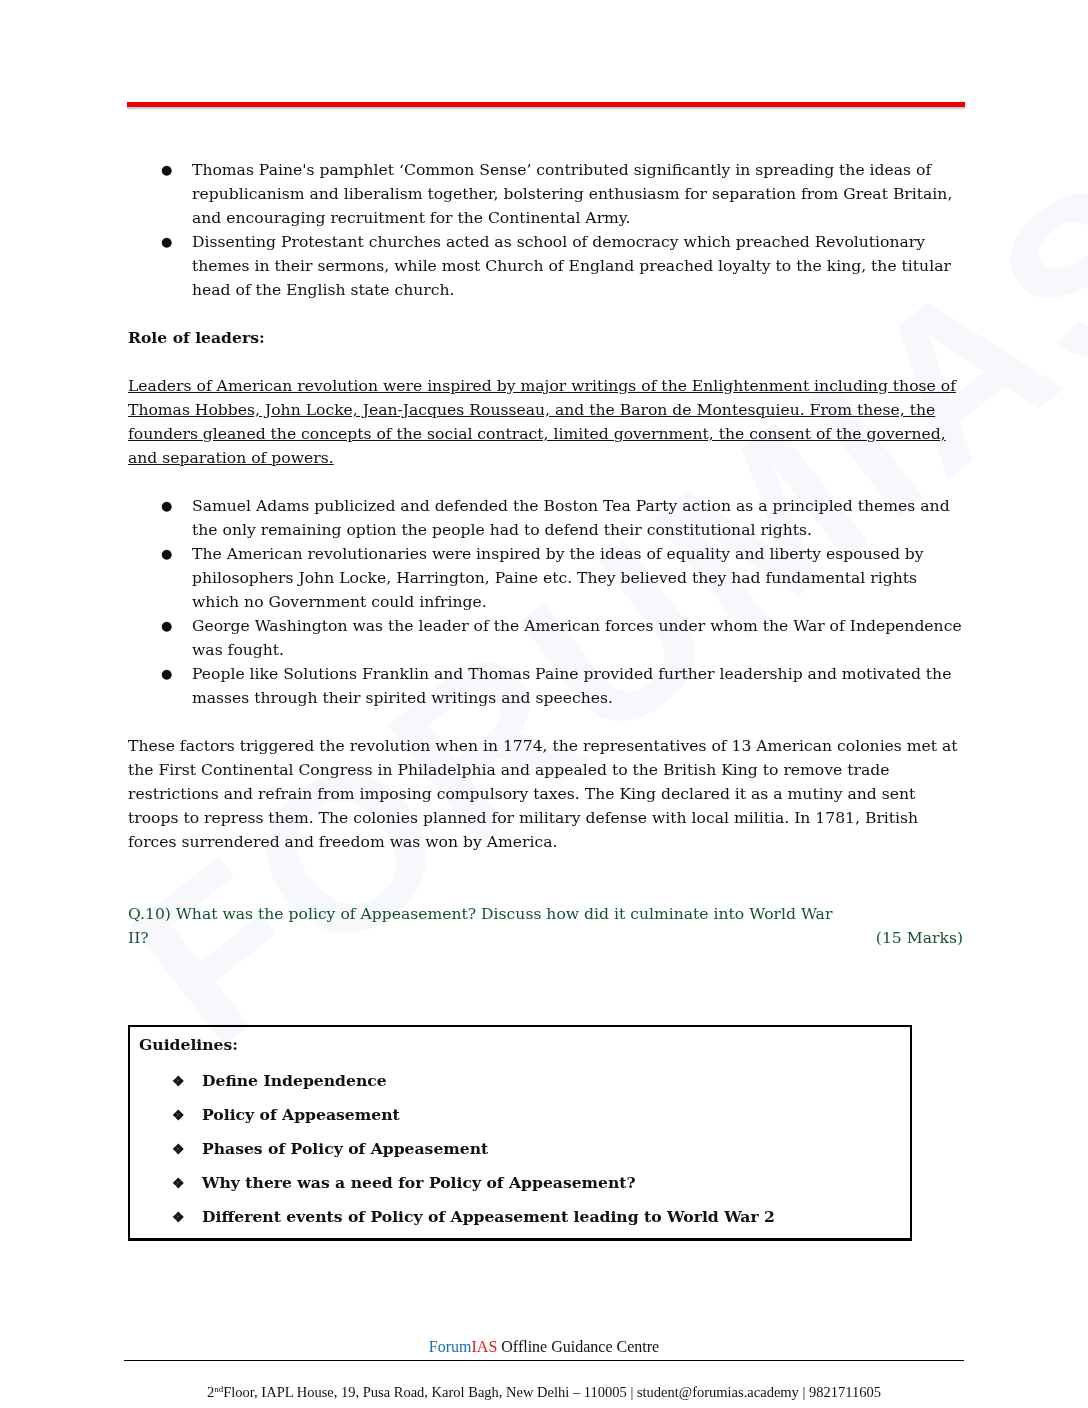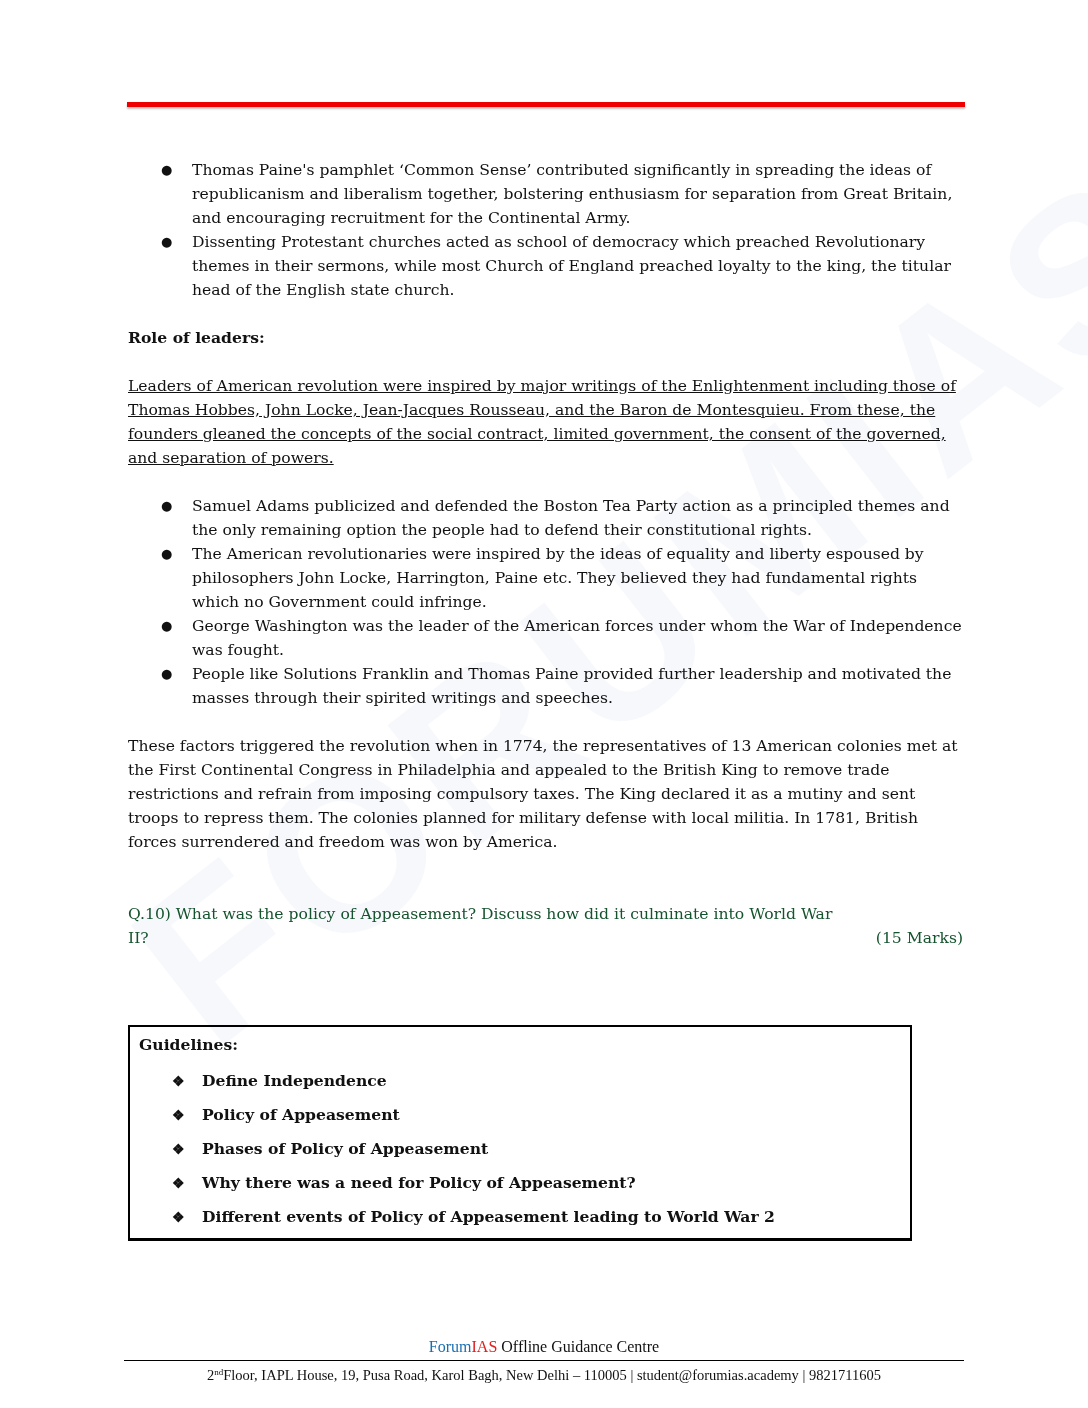--- a/index.html
+++ b/index.html
@@ -63,21 +63,21 @@
     .guide-list li .diamond { position: absolute; left: 42px; top: 0; font-size: 14px; }
 
     .footer { position: absolute; left: 0; top: 1336px; width: 1088px; z-index: 1; }
     .footer-title {
       text-align: center; font-family: "Liberation Serif", serif; font-size: 16px; color: #111; line-height: 22px;
     }
     .footer-title .f-forum { color: #1a6fb0; }
     .footer-title .f-ias { color: #e01e1e; }
     .footer-rule { position: absolute; left: 124px; top: 24px; width: 840px; height: 1px; background: #000; }
     .footer-addr {
-      position: absolute; left: 0; top: 26px; width: 1088px; text-align: center;
+      position: absolute; left: 0; top: 43px; width: 1088px; text-align: center;
       font-family: "Liberation Serif", serif; font-size: 14.5px; color: #111; line-height: 20px;
     }
     .footer-addr sup { font-size: 9px; vertical-align: 5px; }
   </style>
 </head>
 <body>
 
 <div class="page">
 
   <div class="watermark">FORUMIAS</div>

